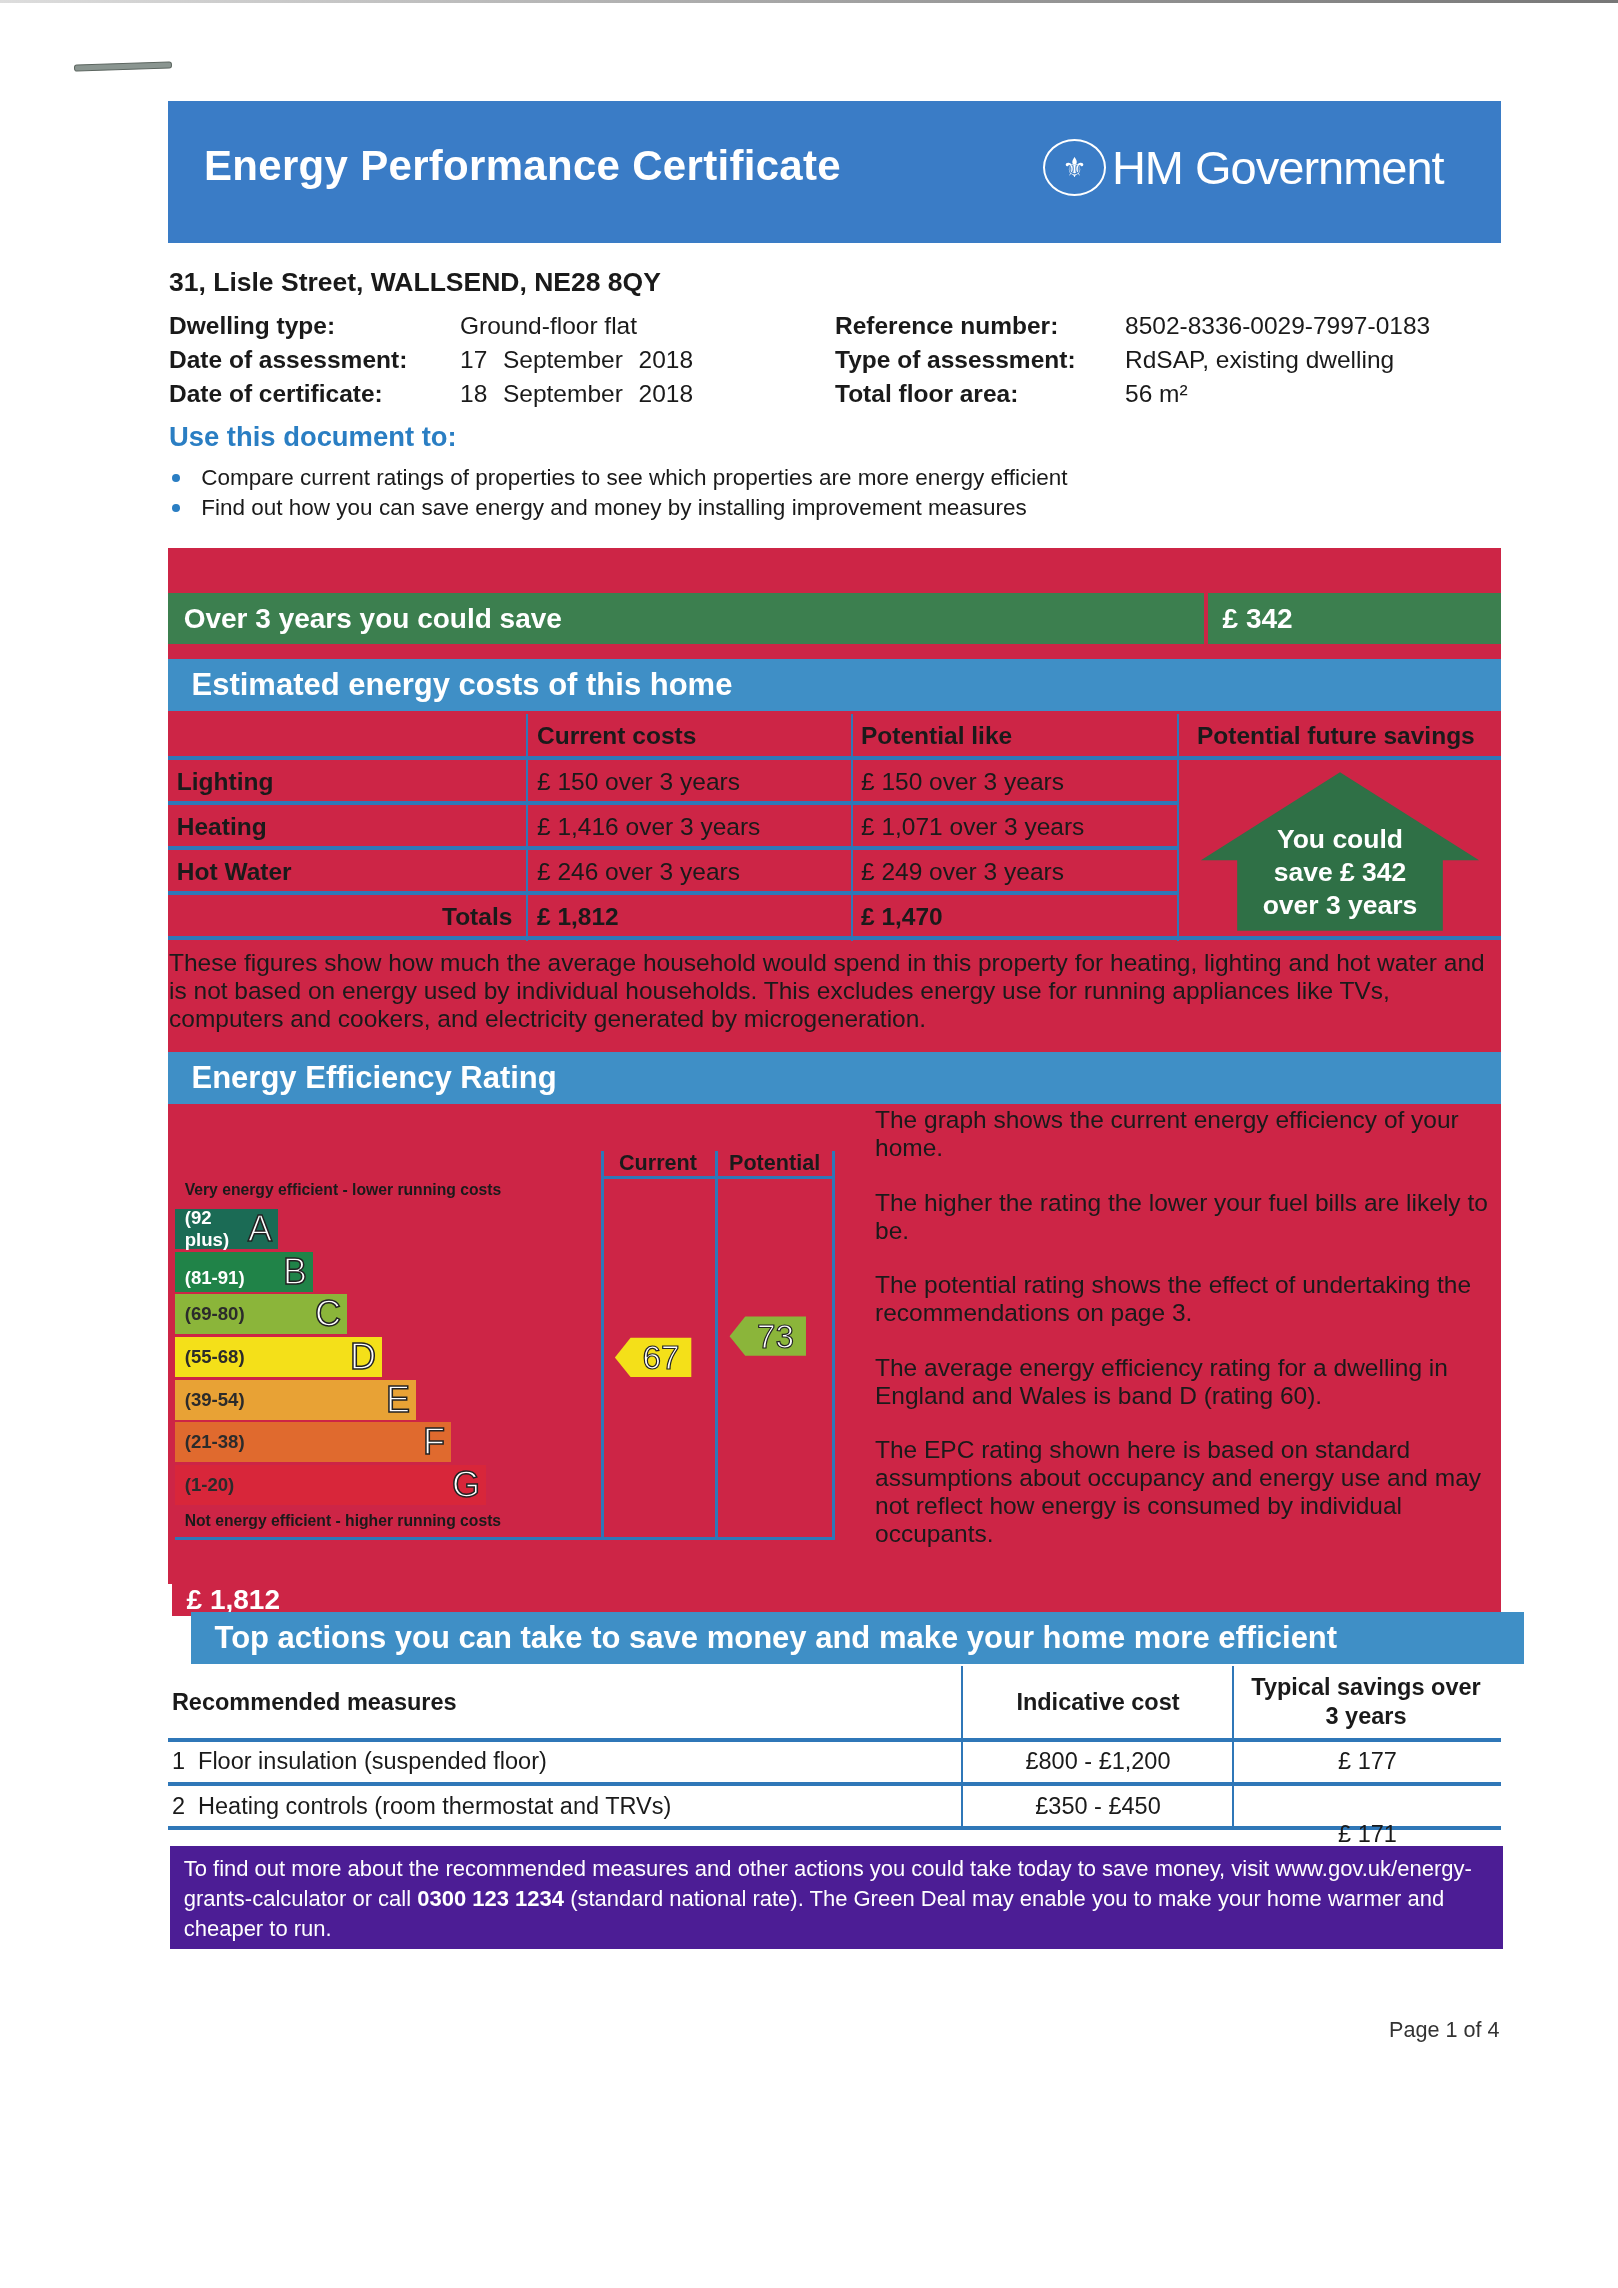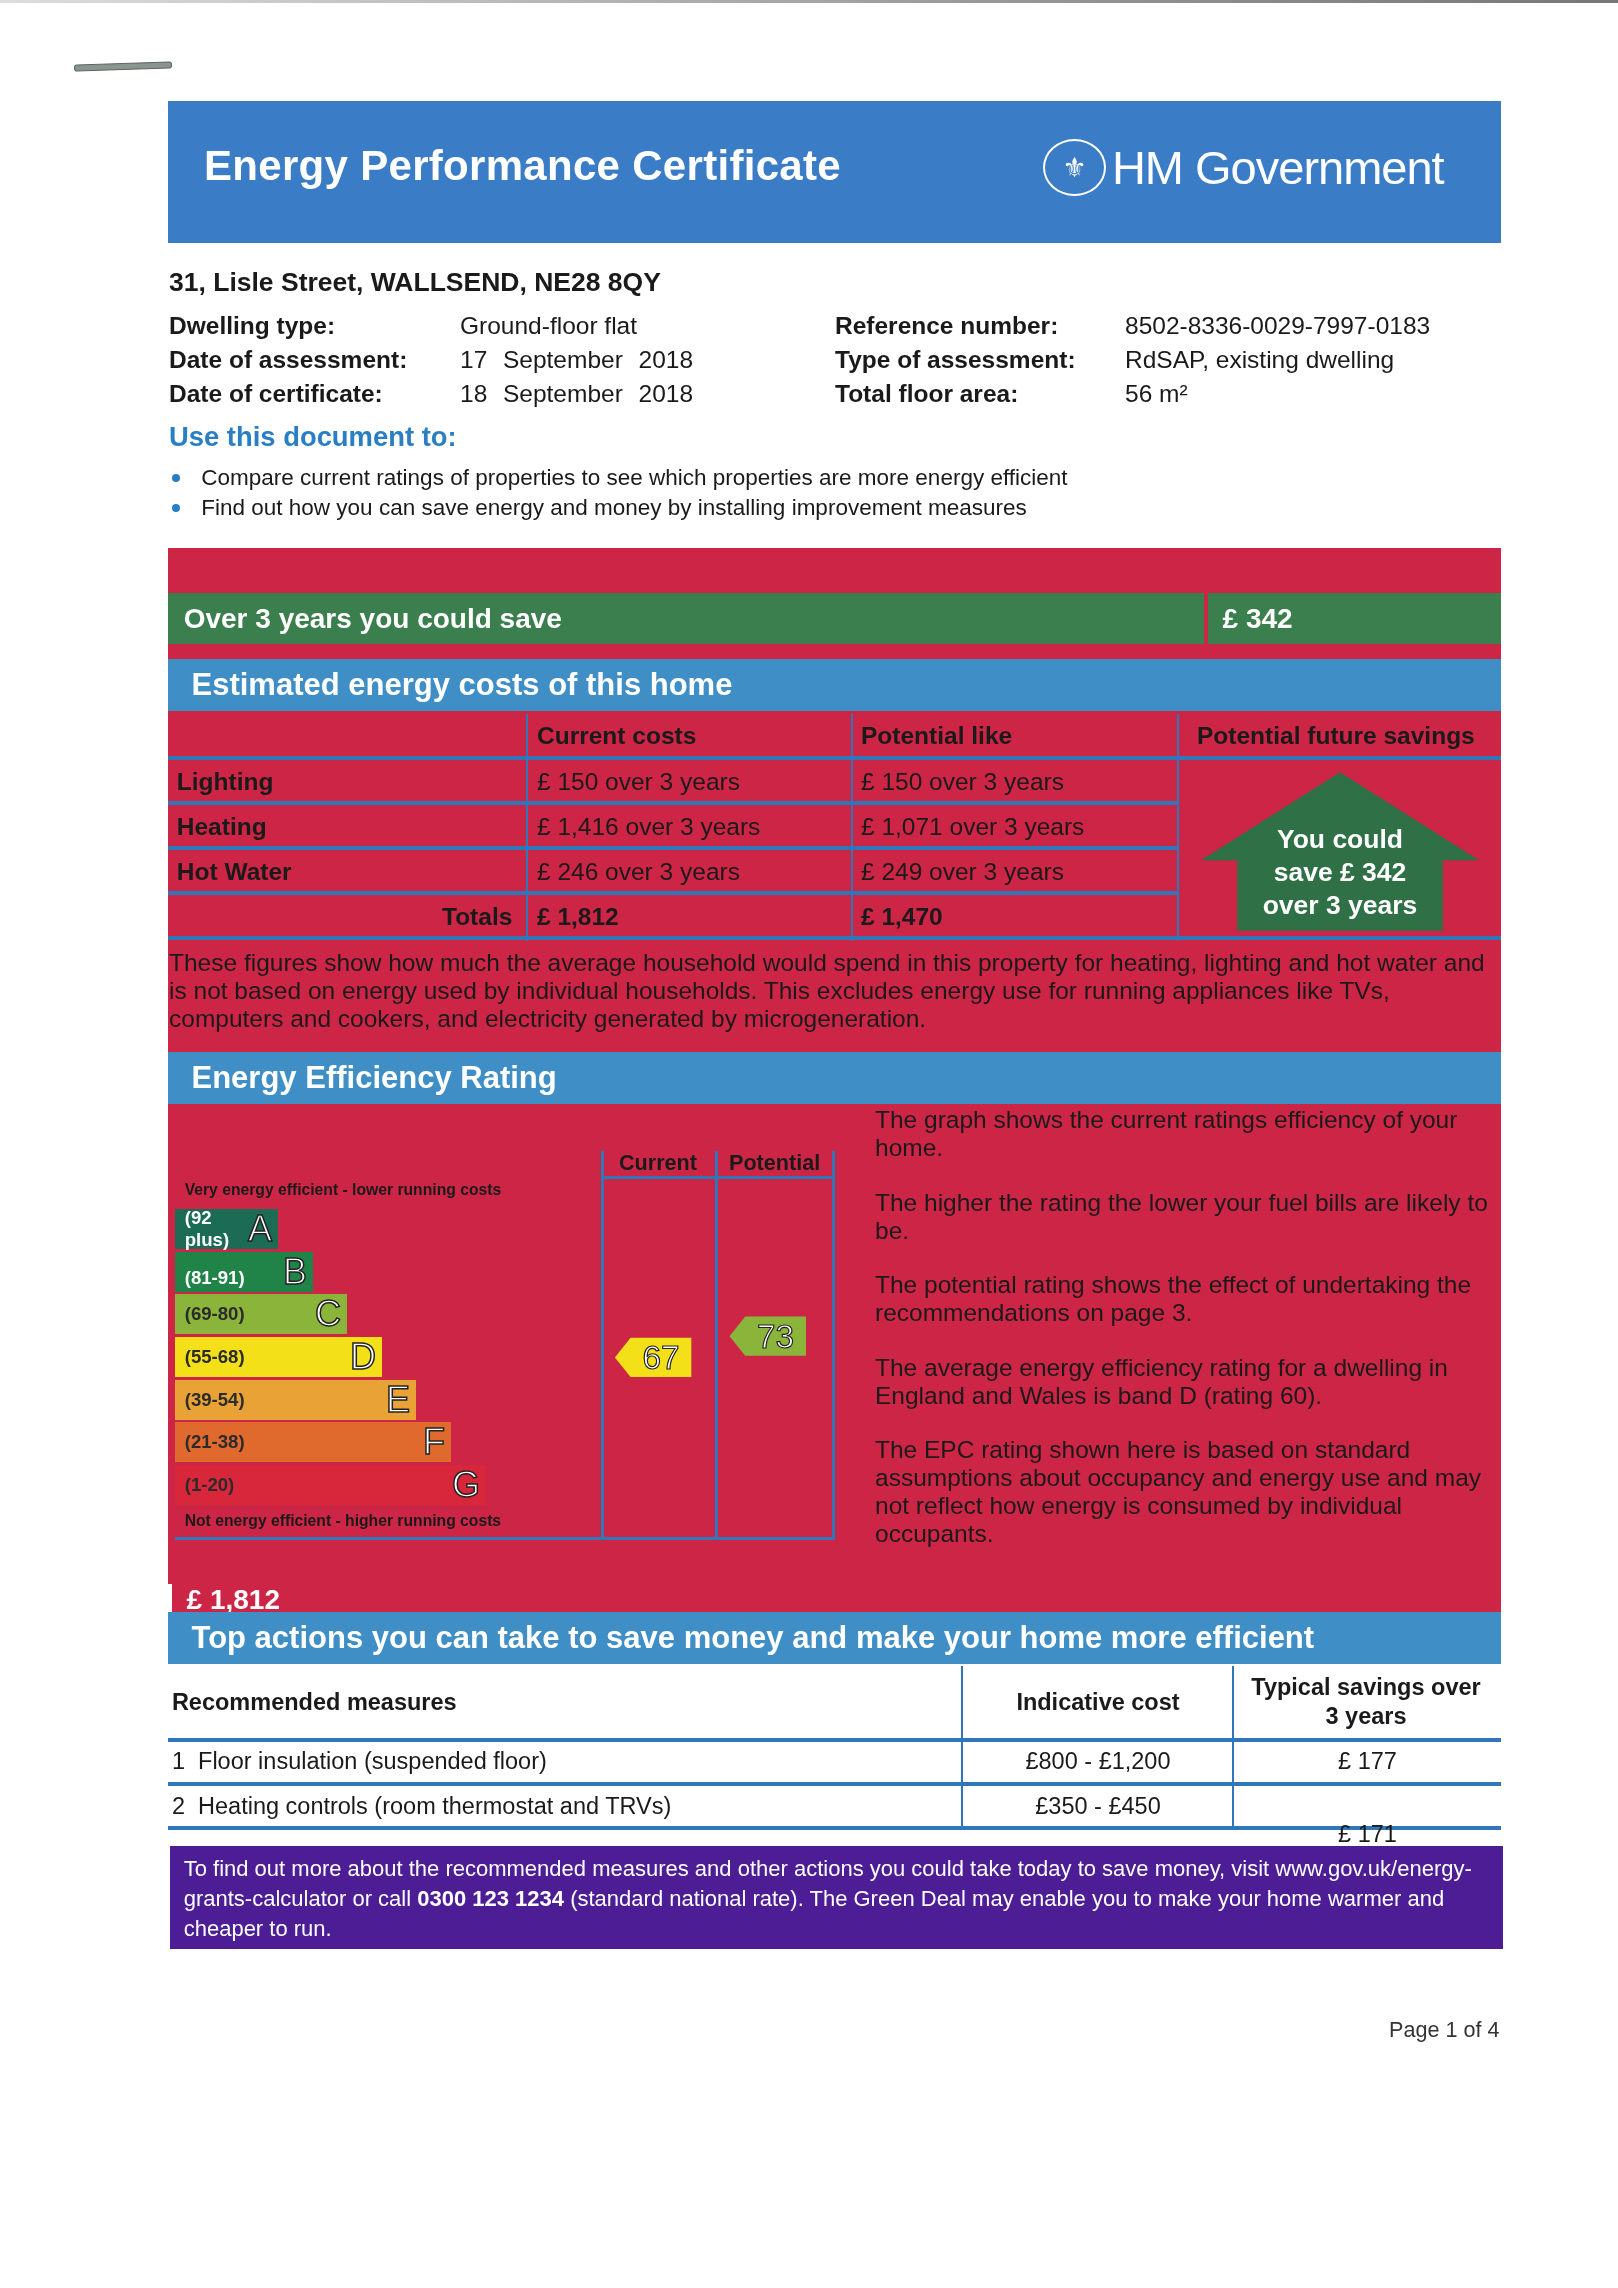--- a/index.html
+++ b/index.html
@@ -234,28 +234,28 @@
         <text x="503" y="266.5" text-anchor="middle" font-size="34" font-family="Liberation Sans, sans-serif" fill="#fff" stroke="#222" stroke-width="1.2">67</text>
       </g>
       <g>
         <polygon points="573,232.8181818181818 589,212.8181818181818 651,212.8181818181818 651,252.8181818181818 589,252.8181818181818" fill="#8bb53a"></polygon>
         <text x="620" y="244.8181818181818" text-anchor="middle" font-size="34" font-family="Liberation Sans, sans-serif" fill="#fff" stroke="#222" stroke-width="1.2">73</text>
       </g>
     </svg>
 </div>
 
 <div class="abs eer-side">
-  <p>The graph shows the current ratings efficiency of your home.</p>
+  <p>The graph shows the current energy efficiency of your home.</p>
   <p>The higher the rating the lower your fuel bills are likely to be.</p>
   <p>The potential rating shows the effect of undertaking the recommendations on page 3.</p>
   <p>The average energy efficiency rating for a dwelling in England and Wales is band D (rating 60).</p>
   <p>The EPC rating shown here is based on standard assumptions about occupancy and energy use and may not reflect how energy is consumed by individual occupants.</p>
 </div>
 
-<div class="abs section-head" style="top:1612px;">Top actions you can take to save money and make your home more efficient</div>
+<div class="abs section-head" style="top:1612px;margin-left:23px;">Top actions you can take to save money and make your home more efficient</div>
 
 <div class="abs atable">
   <div class="vline" style="left:793px;"></div>
   <div class="vline" style="left:1064px;"></div>
   <div class="hline" style="top:72px;"></div>
   <div class="hline" style="top:116px;"></div>
   <div class="hline" style="top:160px;"></div>
 
   <div class="cell bold center" style="left:795px;width:270px;top:0;height:72px;">Indicative cost</div>
   <div class="cell bold" style="left:3.9px;top:0;height:72px;">Recommended measures</div>

